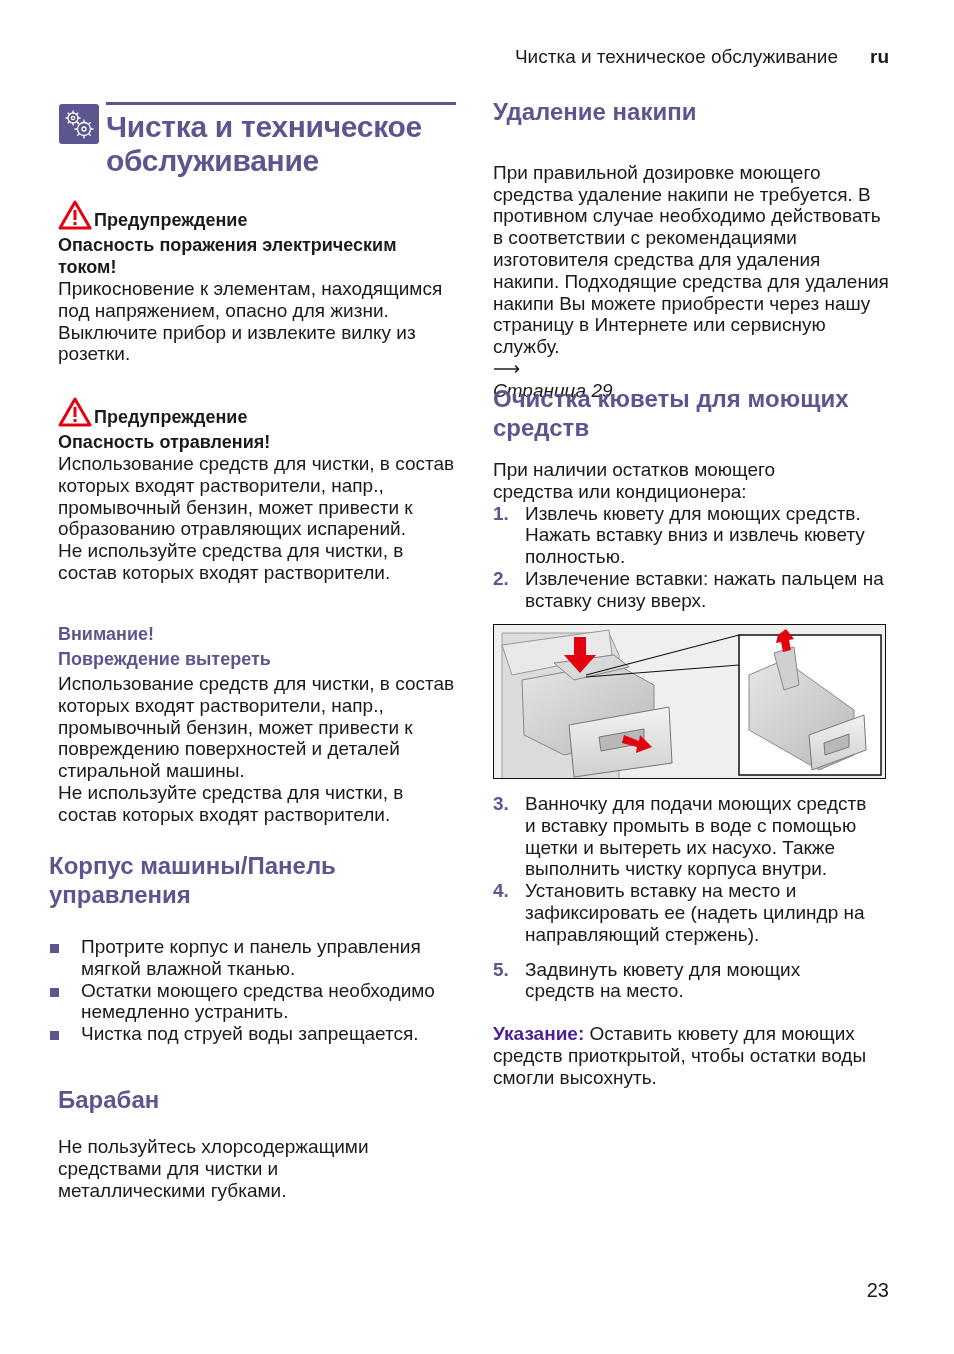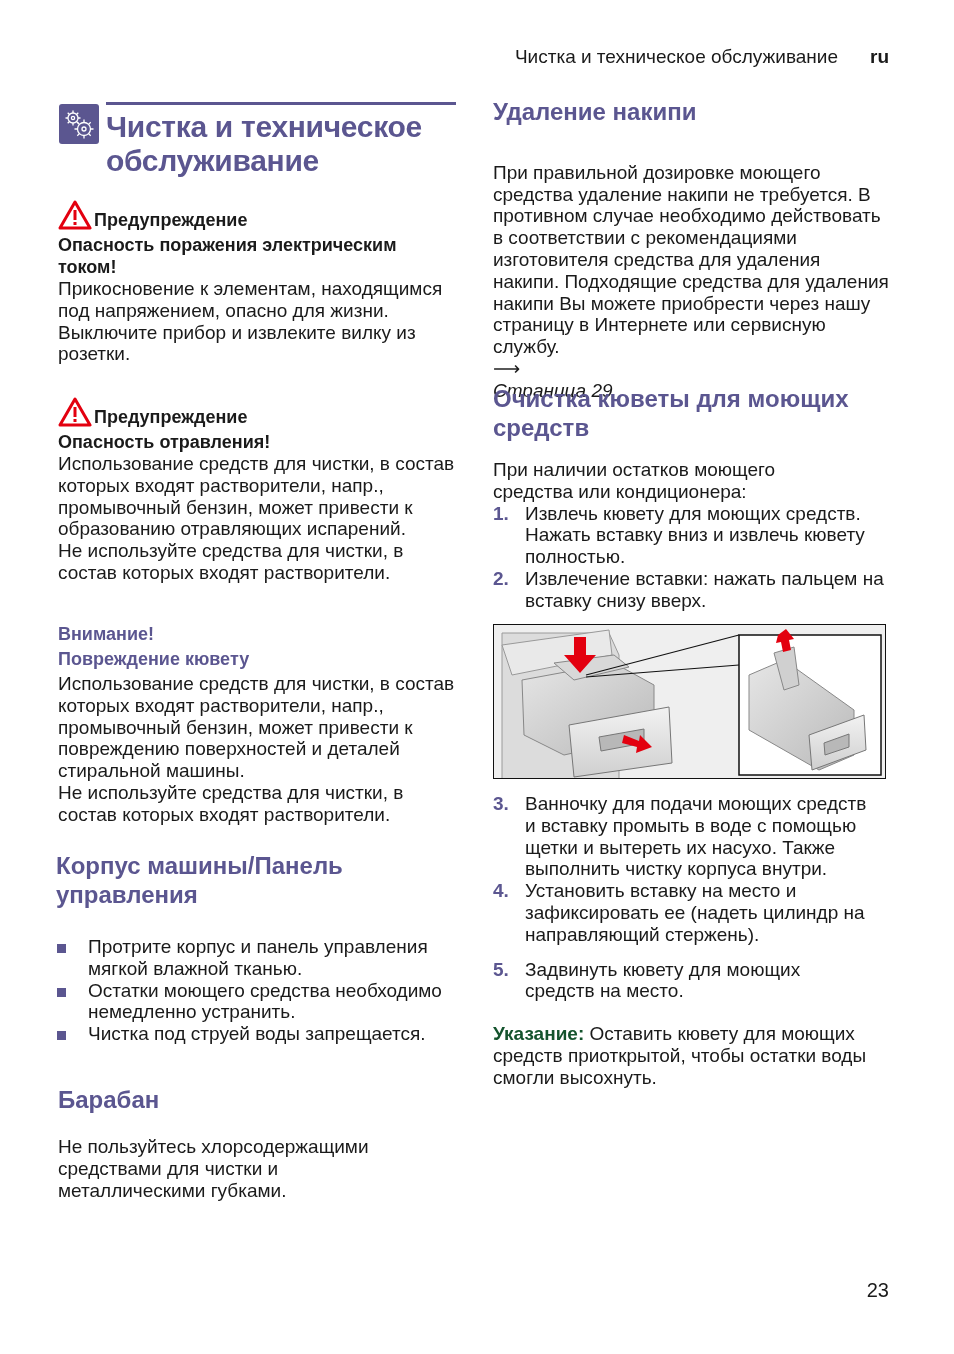--- a/index.html
+++ b/index.html
@@ -136,21 +136,21 @@
       background: #f4f4f4;
       overflow: hidden;
     }
     .page-number {
       position: absolute;
       top: 1279px;
       right: 65px;
       font-size: 20px;
       color: #1a1a1a;
     }
-    .note-label { font-weight: bold; color: #14532d; }
+    .note-label { font-weight: bold; color: #4c1d95; }
     .italic { font-style: italic; }
   </style>
 </head>
 <body>
 
 <div class="running-header">
   <span>Чистка и техническое обслуживание</span>
   <span class="lang">ru</span>
 </div>
 
@@ -194,26 +194,26 @@
     </svg>
     <span class="warn-label">Предупреждение</span>
   </div>
   <div class="warn-sub" style="margin-top:4px;">Опасность отравления!</div>
   <div class="body-text">Использование средств для чистки, в состав которых входят растворители, напр., промывочный бензин, может привести к образованию отравляющих испарений.
 Не используйте средства для чистки, в состав которых входят растворители.</div>
 </div>
 
 <div class="warn" style="top:622px;">
   <div class="caution-title">Внимание!</div>
-  <div class="caution-title">Повреждение кювету</div>
+  <div class="caution-title">Повреждение вытереть</div>
   <div class="body-text" style="margin-top:1px;">Использование средств для чистки, в состав которых входят растворители, напр., промывочный бензин, может привести к повреждению поверхностей и деталей стиральной машины.
 Не используйте средства для чистки, в состав которых входят растворители.</div>
 </div>
 
-<div class="abs" style="left:56px; top:851px; width:400px;">
+<div class="abs" style="left:49px; top:851px; width:400px;">
   <div class="h2" style="width:340px;">Корпус машины/Панель управления</div>
   <ul class="bullets" style="margin-top:27px;">
     <li><span class="bullet-sq"></span><span>Протрите корпус и панель управления мягкой влажной тканью.</span></li>
     <li><span class="bullet-sq"></span><span>Остатки моющего средства необходимо немедленно устранить.</span></li>
     <li><span class="bullet-sq"></span><span>Чистка под струей воды запрещается.</span></li>
   </ul>
 </div>
 
 <div class="abs" style="left:58px; top:1085px; width:400px;">
   <div class="h2">Барабан</div>

